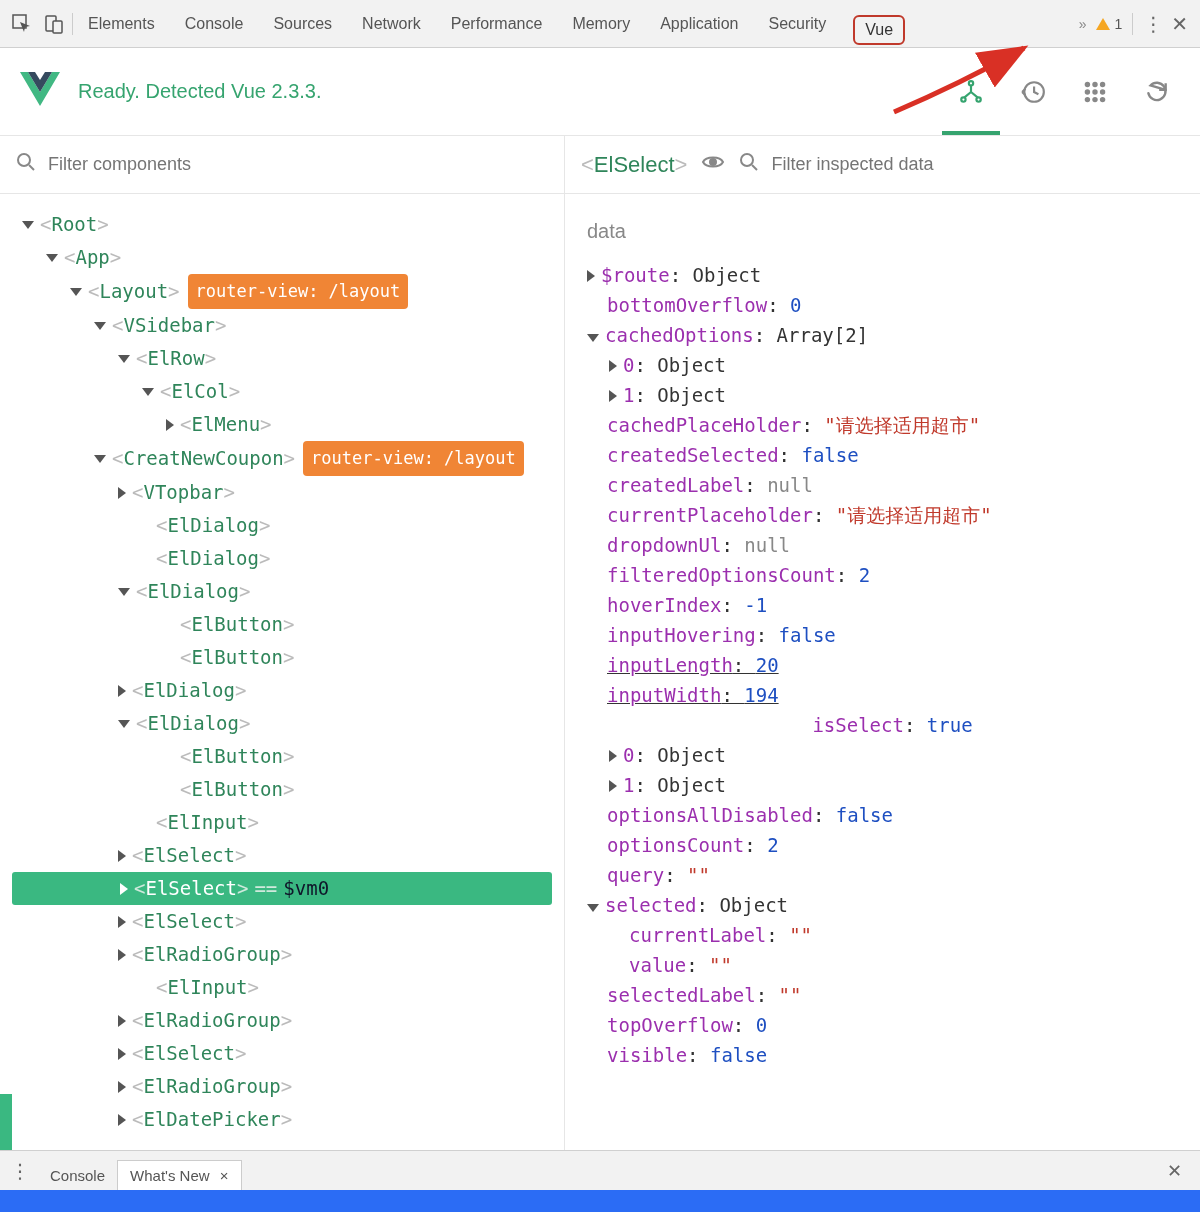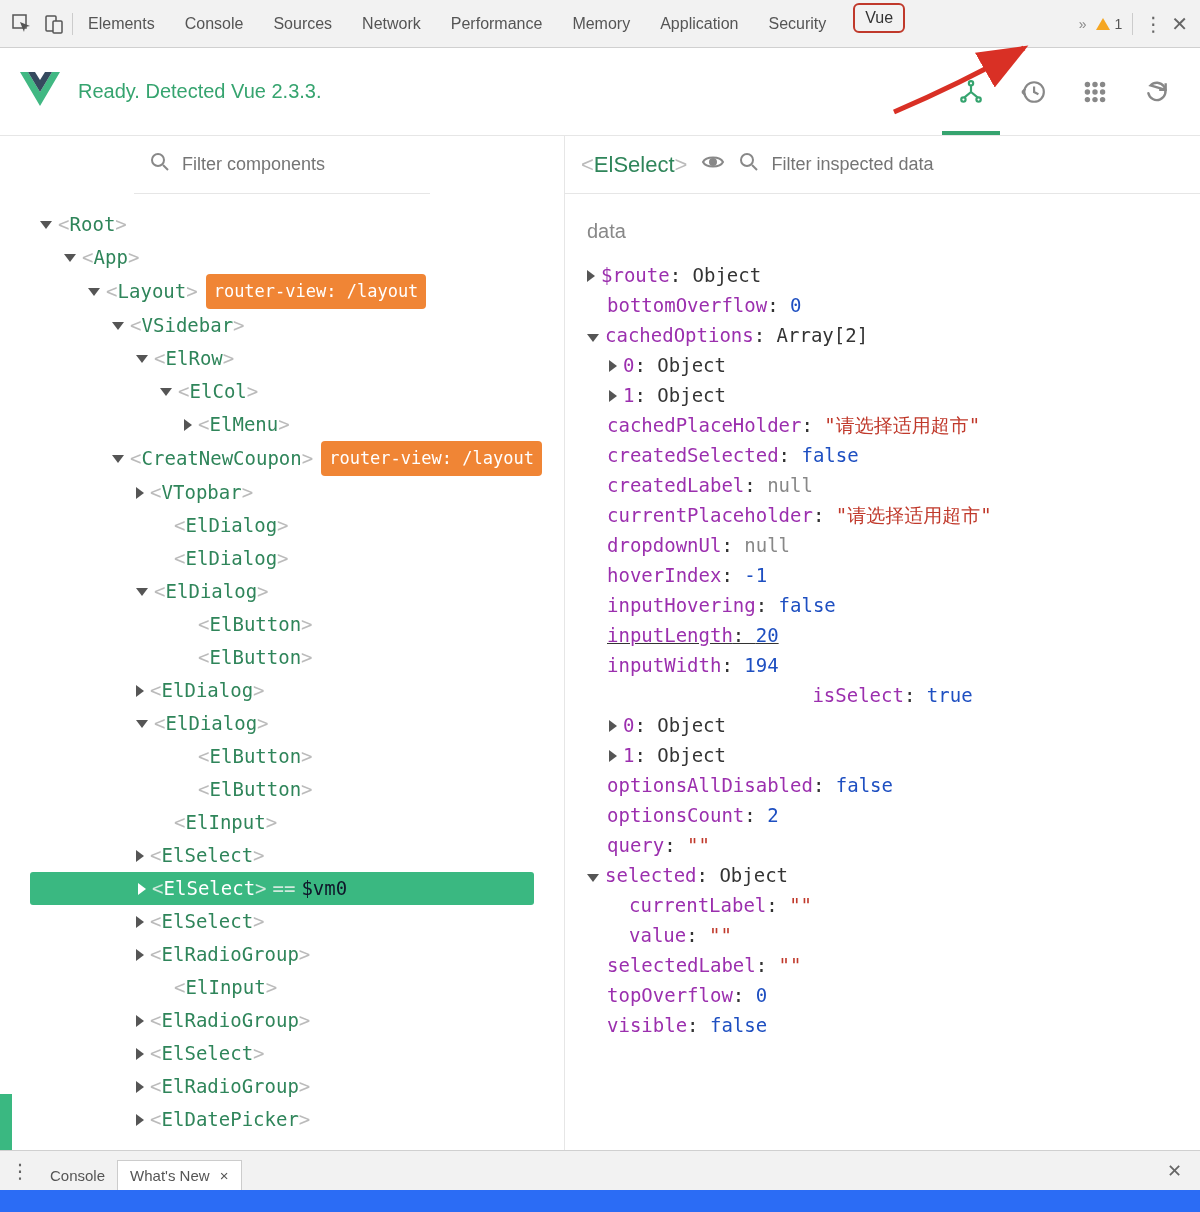--- a/index.html
+++ b/index.html
@@ -23,21 +23,21 @@
   padding: 0 8px;
   gap: 4px;
 }
 .devtools-icon-btn {
   width: 28px; height: 28px;
   display: flex; align-items: center; justify-content: center;
   color: #555;
 }
 .devtools-tabs {
   display: flex;
-  align-items: flex-start;
+  align-items: flex-end;
   margin-left: 8px;
   gap: 24px;
   flex: 1;
 }
 .devtools-tab {
   color: #555;
   padding: 12px 3px;
   font-size: 16px;
   white-space: nowrap;
 }
@@ -96,21 +96,20 @@
 
 .split {
   display: flex;
   height: calc(100% - 48px - 88px - 40px - 22px);
 }
 .left-pane {
   width: 565px;
   border-right: 1px solid #e6e6e6;
   display: flex;
   flex-direction: column;
-  align-items: center;
 }
 .right-pane {
   flex: 1;
   display: flex;
   flex-direction: column;
 }
 .filter-row {
   height: 58px;
   display: flex;
   align-items: center;
@@ -538,24 +537,25 @@
           <div class="data-row" style="padding-left: 0px;"><span class="tri right"></span><span class="key">$route</span><span class="colon">: </span><span class="val-obj">Object</span></div>
           <div class="data-row" style="padding-left: 0px;"><span style="display:inline-block;width:20px"></span><span class="key">bottomOverflow</span><span class="colon">: </span><span class="val-num">0</span></div>
           <div class="data-row" style="padding-left: 0px;"><span class="tri down"></span><span class="key">cachedOptions</span><span class="colon">: </span><span class="val-obj">Array[2]</span></div>
           <div class="data-row" style="padding-left: 22px;"><span class="tri right"></span><span class="key">0</span><span class="colon">: </span><span class="val-obj">Object</span></div>
           <div class="data-row" style="padding-left: 22px;"><span class="tri right"></span><span class="key">1</span><span class="colon">: </span><span class="val-obj">Object</span></div>
           <div class="data-row" style="padding-left: 0px;"><span style="display:inline-block;width:20px"></span><span class="key">cachedPlaceHolder</span><span class="colon">: </span><span class="val-str">"请选择适用超市"</span></div>
           <div class="data-row" style="padding-left: 0px;"><span style="display:inline-block;width:20px"></span><span class="key">createdSelected</span><span class="colon">: </span><span class="val-bool">false</span></div>
           <div class="data-row" style="padding-left: 0px;"><span style="display:inline-block;width:20px"></span><span class="key">createdLabel</span><span class="colon">: </span><span class="val-null">null</span></div>
           <div class="data-row" style="padding-left: 0px;"><span style="display:inline-block;width:20px"></span><span class="key">currentPlaceholder</span><span class="colon">: </span><span class="val-str">"请选择适用超市"</span></div>
           <div class="data-row" style="padding-left: 0px;"><span style="display:inline-block;width:20px"></span><span class="key">dropdownUl</span><span class="colon">: </span><span class="val-null">null</span></div>
+          <div class="data-row" style="padding-left: 0px;"><span style="display:inline-block;width:20px"></span><span class="key">filteredOptionsCount</span><span class="colon">: </span><span class="val-num">2</span></div>
           <div class="data-row" style="padding-left: 0px;"><span style="display:inline-block;width:20px"></span><span class="key">hoverIndex</span><span class="colon">: </span><span class="val-num">-1</span></div>
           <div class="data-row" style="padding-left: 0px;"><span style="display:inline-block;width:20px"></span><span class="key">inputHovering</span><span class="colon">: </span><span class="val-bool">false</span></div>
           <div class="data-row" style="padding-left: 0px; text-decoration: underline;"><span style="display:inline-block;width:20px"></span><span class="key">inputLength</span><span class="colon">: </span><span class="val-num">20</span></div>
-          <div class="data-row" style="padding-left: 0px;"><span style="display:inline-block;width:20px"></span><span class="key">inputWidth</span><span class="colon">: </span><span class="val-num">194</span></div>
+          <div class="data-row" style="padding-left: 0px; text-decoration: underline;"><span style="display:inline-block;width:20px"></span><span class="key">inputWidth</span><span class="colon">: </span><span class="val-num">194</span></div>
           <div class="data-row" style="padding-left: 0px; text-align: center;"><span style="display:inline-block;width:20px"></span><span class="key">isSelect</span><span class="colon">: </span><span class="val-bool">true</span></div>
           <div class="data-row" style="padding-left: 22px;"><span class="tri right"></span><span class="key">0</span><span class="colon">: </span><span class="val-obj">Object</span></div>
           <div class="data-row" style="padding-left: 22px;"><span class="tri right"></span><span class="key">1</span><span class="colon">: </span><span class="val-obj">Object</span></div>
           <div class="data-row" style="padding-left: 0px;"><span style="display:inline-block;width:20px"></span><span class="key">optionsAllDisabled</span><span class="colon">: </span><span class="val-bool">false</span></div>
           <div class="data-row" style="padding-left: 0px;"><span style="display:inline-block;width:20px"></span><span class="key">optionsCount</span><span class="colon">: </span><span class="val-num">2</span></div>
           <div class="data-row" style="padding-left: 0px;"><span style="display:inline-block;width:20px"></span><span class="key">query</span><span class="colon">: </span><span class="val-str">""</span></div>
           <div class="data-row" style="padding-left: 0px;"><span class="tri down"></span><span class="key">selected</span><span class="colon">: </span><span class="val-obj">Object</span></div>
           <div class="data-row" style="padding-left: 22px;"><span style="display:inline-block;width:20px"></span><span class="key">currentLabel</span><span class="colon">: </span><span class="val-str">""</span></div>
           <div class="data-row" style="padding-left: 22px;"><span style="display:inline-block;width:20px"></span><span class="key">value</span><span class="colon">: </span><span class="val-str">""</span></div>
           <div class="data-row" style="padding-left: 0px;"><span style="display:inline-block;width:20px"></span><span class="key">selectedLabel</span><span class="colon">: </span><span class="val-str">""</span></div>

